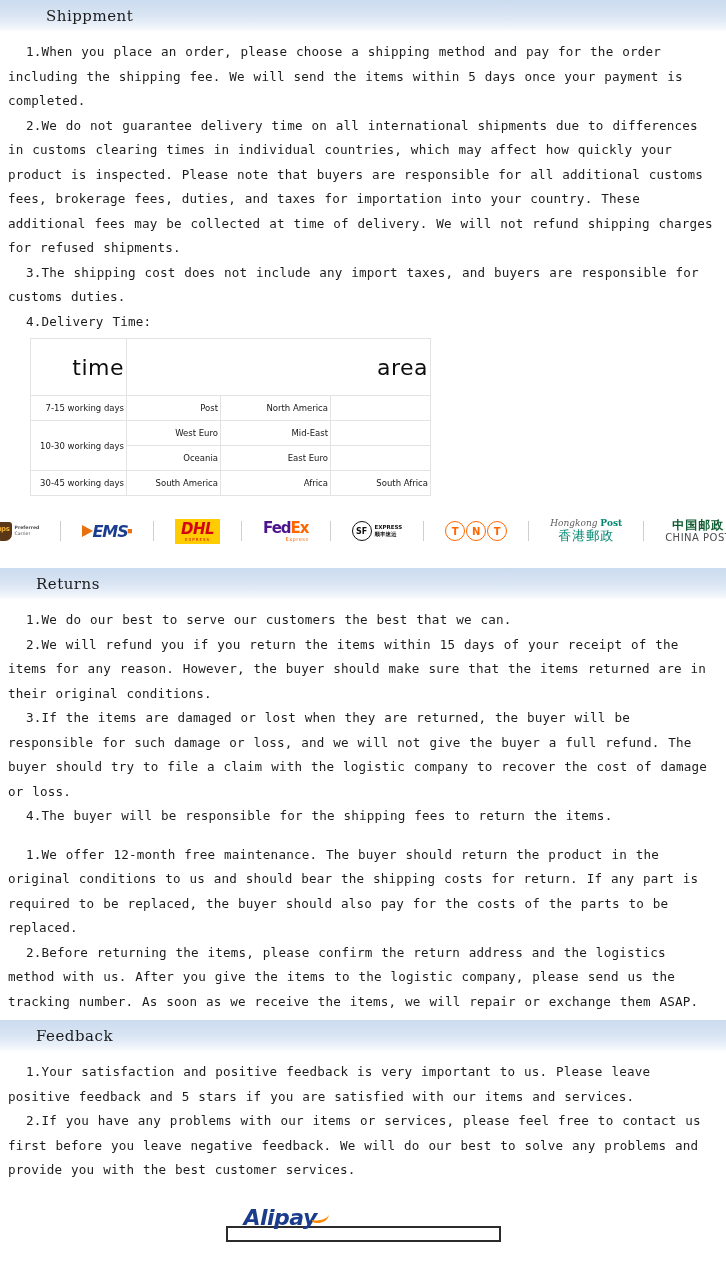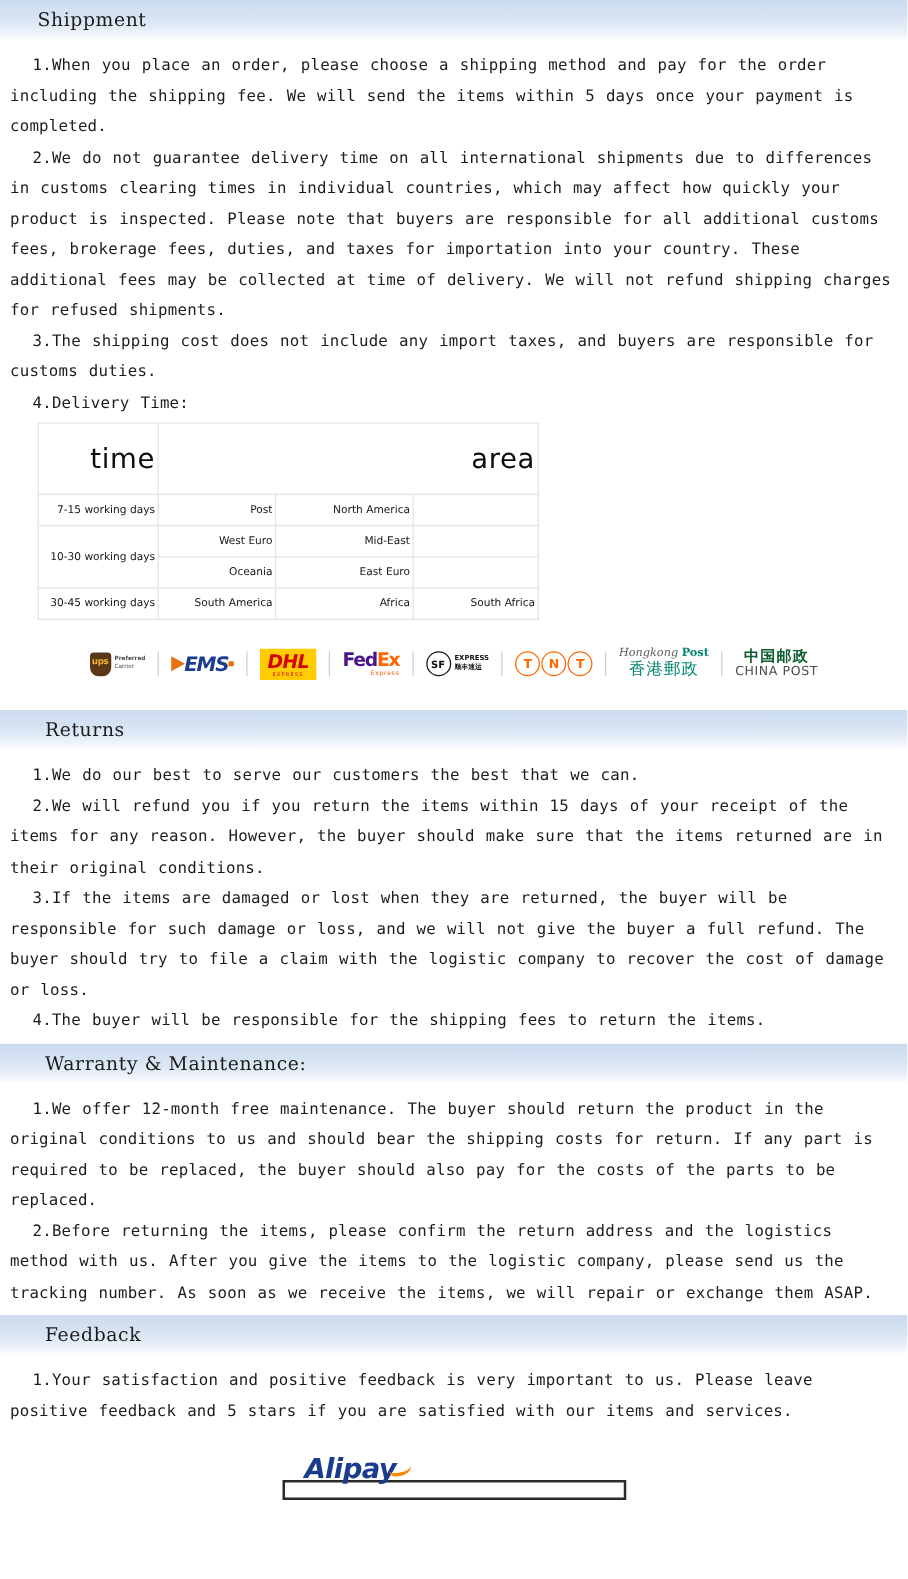--- a/index.html
+++ b/index.html
@@ -16,21 +16,21 @@
   .sec-head{
     height:32px;
     background:linear-gradient(to bottom,#ccdcef 0%,#d5e2f2 38%,#e2ebf7 66%,#f2f6fb 88%,#ffffff 100%);
     display:flex;align-items:center;
   }
   .sec-head .title{
     font-family:"DejaVu Serif","Liberation Serif",serif;
     font-size:15px;
     letter-spacing:.5px;
     color:#1b1b1b;
-    padding-left:30px;
+    padding-left:46px;
   }
   .sec-head.indent .title{padding-left:36px;}
 
   
   .body{padding:8px 8px 6px 8px;}
   p.para{
     margin:0;
     font-size:12.6px;
     line-height:24.5px;
     letter-spacing:.18px;
@@ -61,21 +61,21 @@
   }
   table.delivery td.blank{border-right:1px solid #e3e3e3;}
   col.c1{width:96px;}
   col.c2{width:94px;}
   col.c3{width:110px;}
   col.c4{width:100px;}
 
   
   .carriers{
     display:flex;align-items:center;justify-content:center;
-    gap:1px;
+    gap:12px;
     padding:22px 0 18px 0;
   }
   .carriers .sep{
     width:1px;height:20px;background:#cfcfcf;margin:0 9px;flex:none;
   }
   .logo{display:flex;align-items:center;justify-content:center;flex:none;height:26px;}
 
   
   .ups{display:flex;align-items:center;gap:3px;}
   .ups-shield{
@@ -332,33 +332,31 @@
   <div class="sec-head indent">
     <span class="title">Returns</span>
   </div>
   <div class="body">
     <p class="para">1.We do our best to serve our customers the best that we can.</p>
     <p class="para">2.We will refund you if you return the items within 15 days of your receipt of the items for any reason. However, the buyer should make sure that the items returned are in their original conditions.</p>
     <p class="para">3.If the items are damaged or lost when they are returned, the buyer will be responsible for such damage or loss, and we will not give the buyer a full refund.  The buyer should try to file a claim with the logistic company to recover the cost of damage or loss.</p>
     <p class="para">4.The buyer will be responsible for the shipping fees to return the items.</p>
   </div>
 
-  <div class="sec-head indent">
-    <span class="title">Warranty &amp; Maintenance:</span>
-  </div>
   <div class="body">
     <p class="para">1.We offer 12-month free maintenance.  The buyer should return the product in the original conditions to us and should bear the shipping costs for return.  If any part is required to be replaced, the buyer should also pay for the costs of the parts to be replaced.</p>
     <p class="para">2.Before returning the items, please confirm the return address and the logistics method with us. After you give the items to the logistic company, please send us the tracking number.  As soon as we receive the items, we will repair or exchange them ASAP.</p>
   </div>
 
   <div class="sec-head indent">
     <span class="title">Feedback</span>
   </div>
   <div class="body">
     <p class="para">1.Your satisfaction and positive feedback is very important to us.  Please leave positive feedback and 5 stars if you are satisfied with our items and services.</p>
+    <p class="para">2.If you have any problems with our items or services, please feel free to contact us first before you leave negative feedback.  We will do our best to solve any problems and provide you with the best customer services.</p>
   </div>
 
   <div class="pay-wrap">
     <div class="pay-inner">
       <div class="alipay">
         <span>Alipay</span>
         <span class="swoosh"></span>
       </div>
       <div class="pay-box">
 

